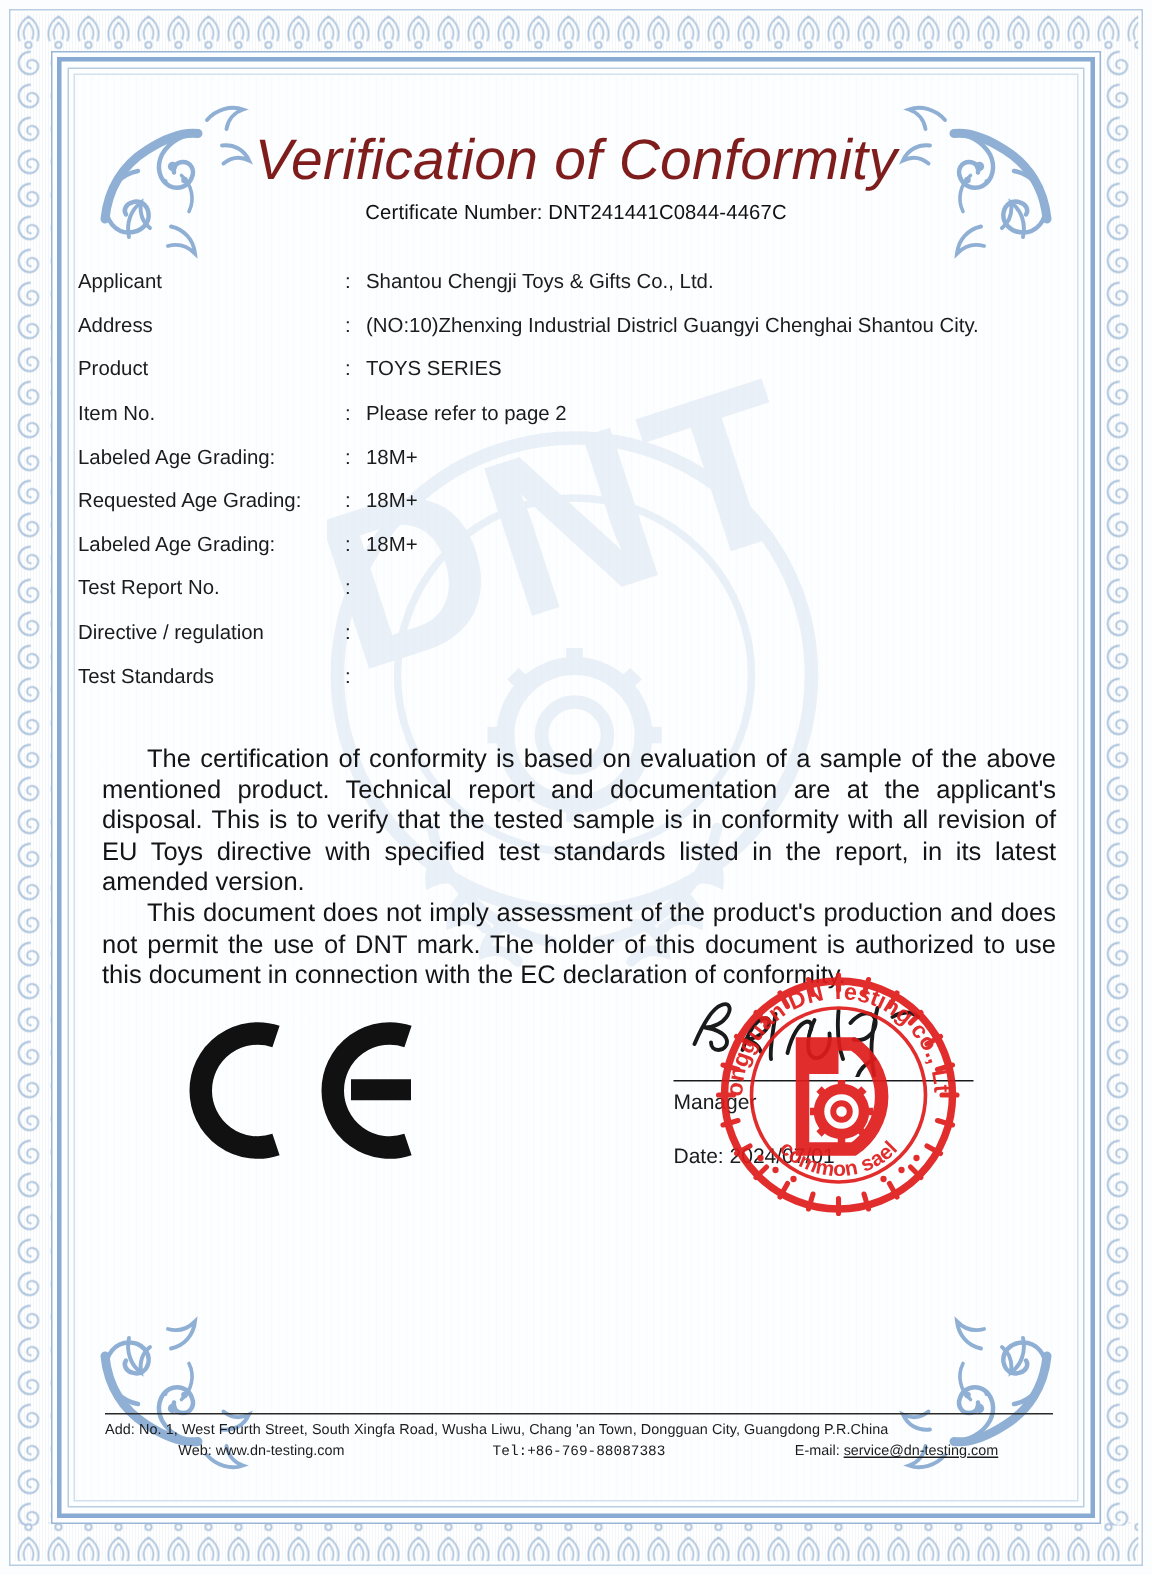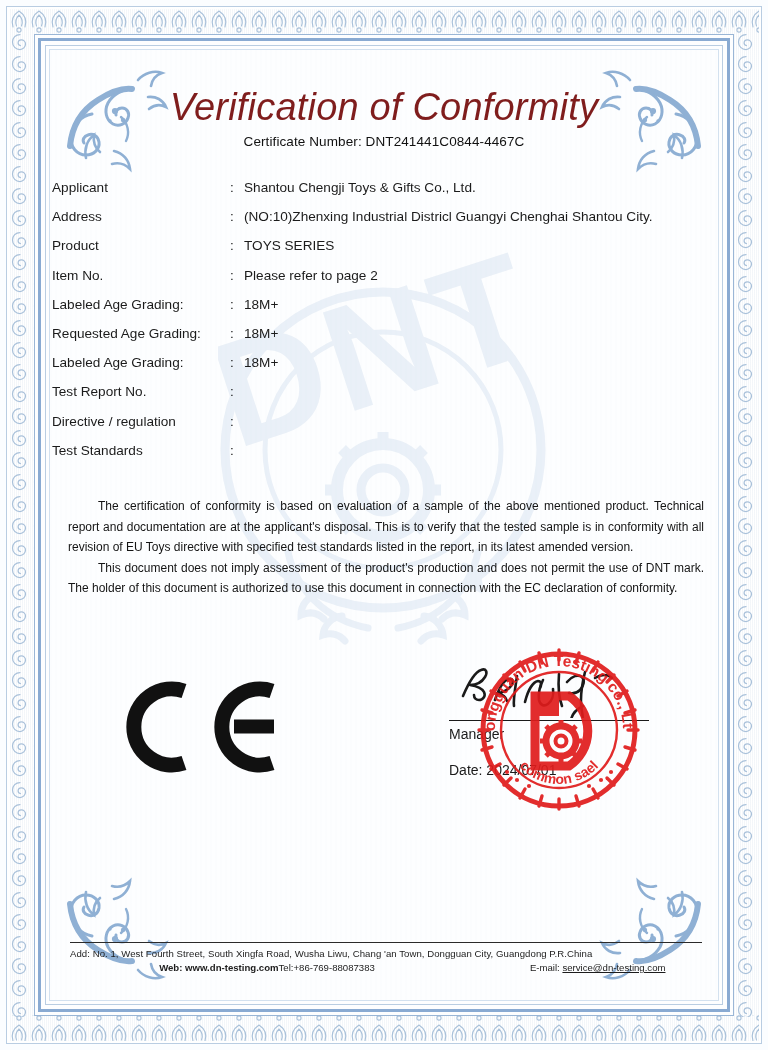--- a/index.html
+++ b/index.html
@@ -112,21 +112,21 @@
     font-size:13.6px;
     color:#1b1b1b;
   }
   .row .lbl{width:178px;flex:0 0 178px;white-space:nowrap;}
   .row .col{width:14px;flex:0 0 14px;}
   .row .val{flex:1 1 auto;white-space:nowrap;}
 
   
   .paras{
     position:absolute;left:16px;right:12px;top:444px;
-    font-size:12px;
+    font-size:17px;
     color:#141414;
     line-height:20.6px;
   }
   .paras p{margin:0;text-align:justify;text-justify:inter-word;}
   .paras p.indent{text-indent:30px;}
 
   
   .ce{
     position:absolute;left:70px;top:625px;width:190px;height:100px;
   }
@@ -164,22 +164,22 @@
   }
   .footer-line1{
     font-size:9.6px;color:#1c1c1c;
     letter-spacing:.05px;
     padding:1px 0 3px 0;
   }
   .footer-line2{
     display:flex;font-size:9.6px;color:#1c1c1c;
     padding-bottom:1px;
   }
-  .footer-line2 .f-web{flex:0 0 33%;text-align:right;font-weight:bold;}
-  .footer-line2 .f-tel{flex:0 0 34%;text-align:left;}
+  .footer-line2 .f-web{flex:0 0 33%;text-align:center;}
+  .footer-line2 .f-tel{flex:0 0 34%;text-align:center;font-family:Liberation Mono, monospace;}
   .footer-line2 .f-mail{flex:0 0 33%;text-align:center;}
   .f-mail u{text-decoration:underline;}
 </style>
 </head>
 <body>
 
 <div class="page">
 
   <div class="frame-outer"></div>
 

